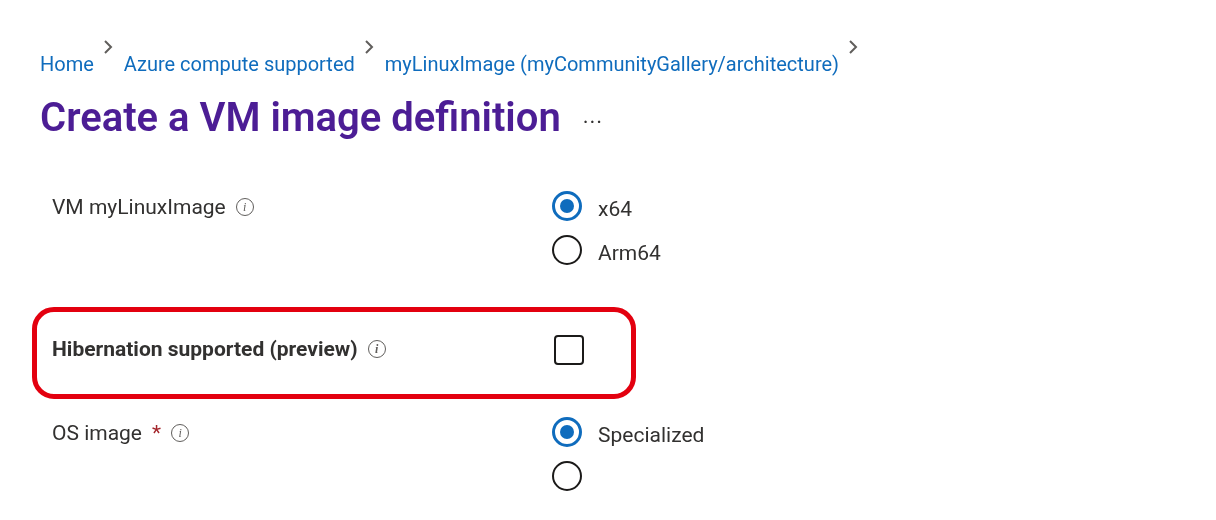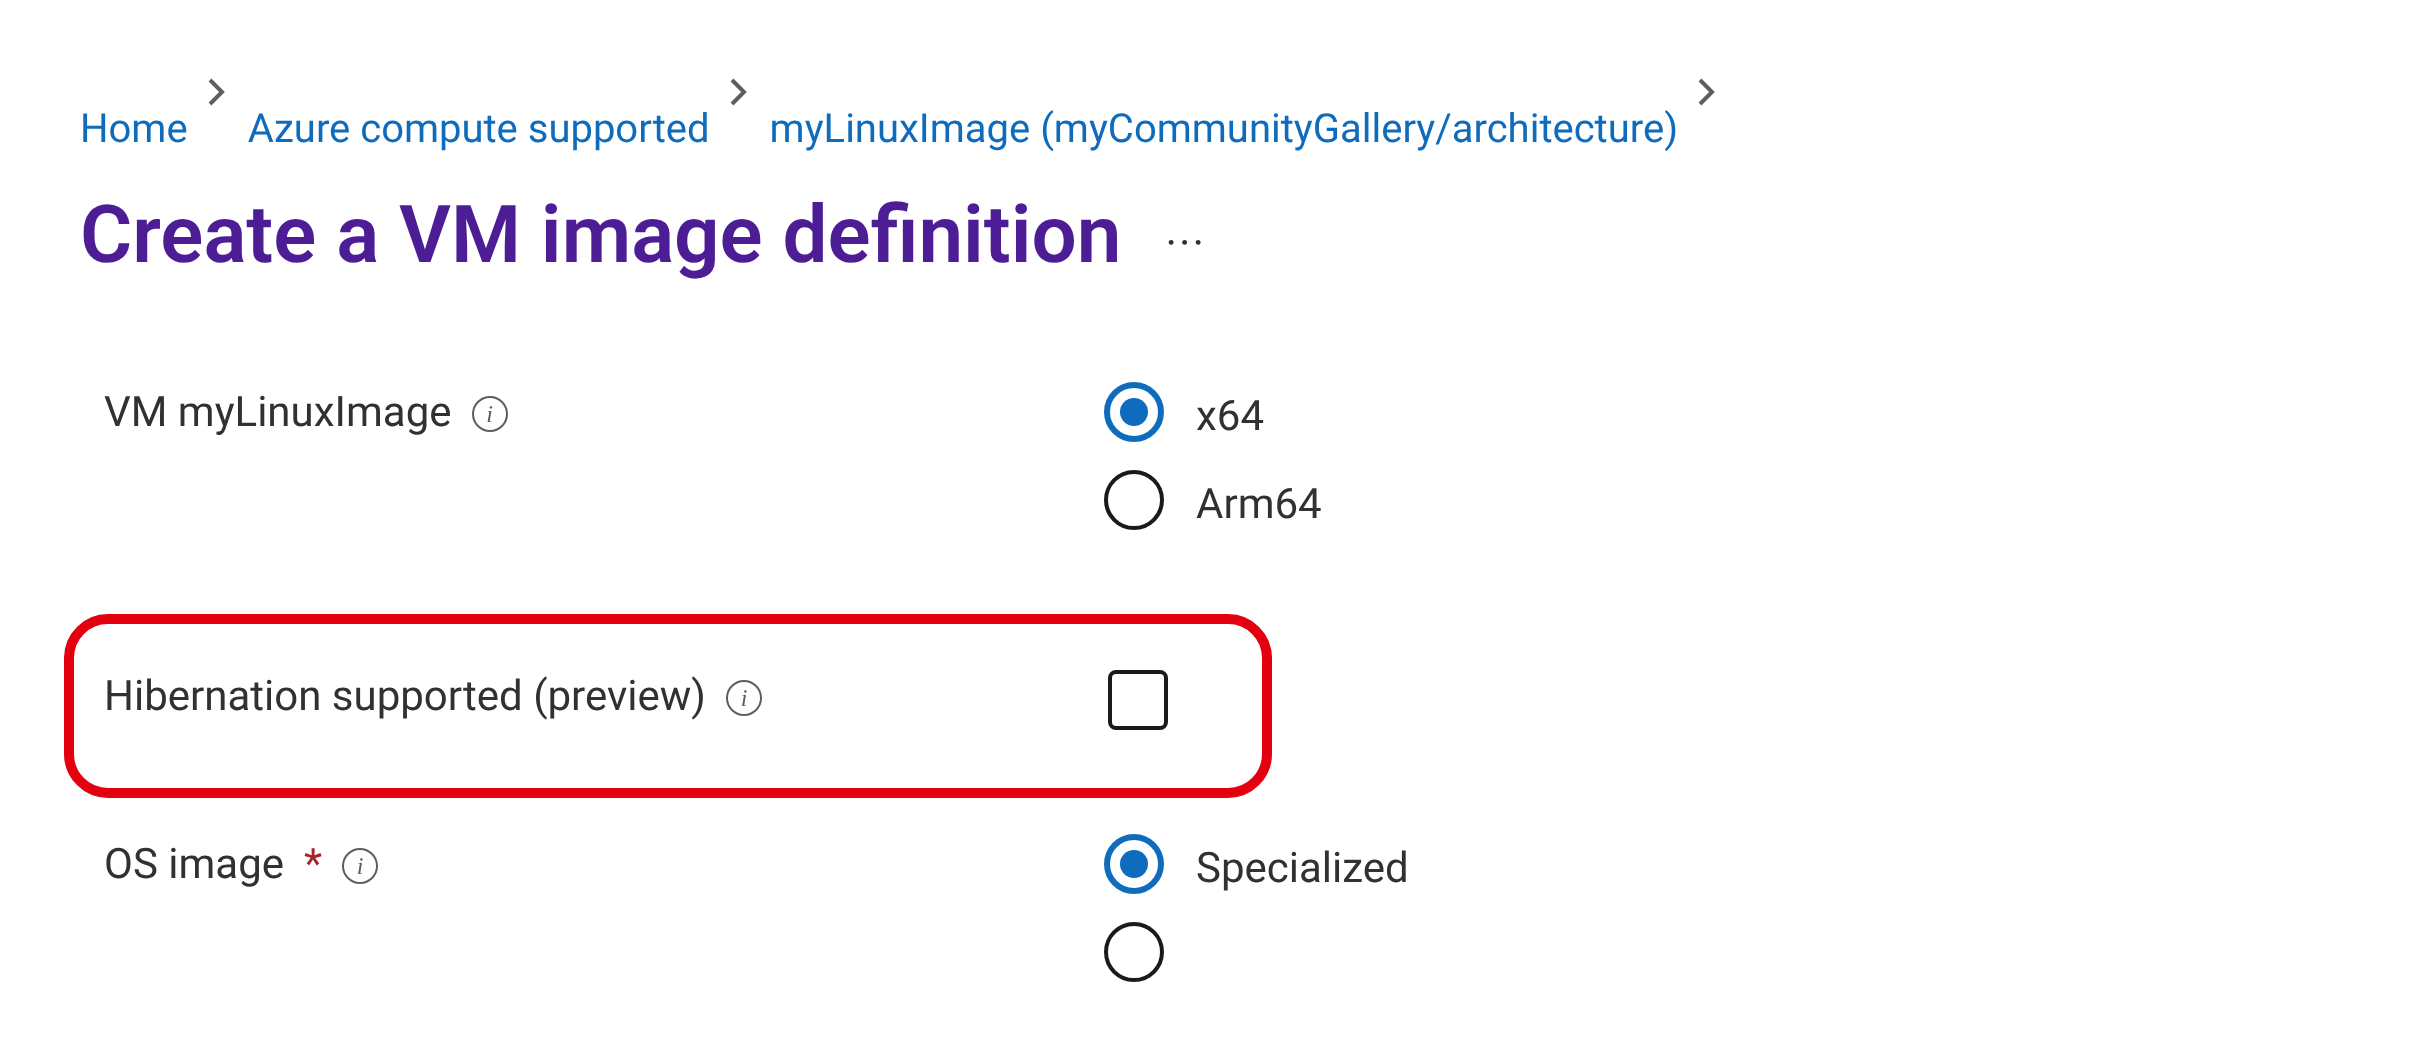--- a/index.html
+++ b/index.html
@@ -125,21 +125,21 @@
     .highlight-box {
       position: absolute;
       border: 5px solid #e3000f;
       border-radius: 22px;
       left: -20px;
       top: -26px;
       width: 604px;
       height: 92px;
       pointer-events: none;
     }
-    .hibernation-row { margin-top: 68px; margin-bottom: 52px; }
+    .hibernation-row { margin-top: 68px; margin-bottom: 52px; font-weight: bold; }
   </style>
 </head>
 <body>
 
 <nav class="breadcrumb">
   <a>Home</a>
   <span class="chev">
     <svg width="10" height="14" viewBox="0 0 10 14">
         <path d="M1 1 L7 7 L1 13" stroke="#605e5c" stroke-width="2" fill="none"></path>
       </svg>

